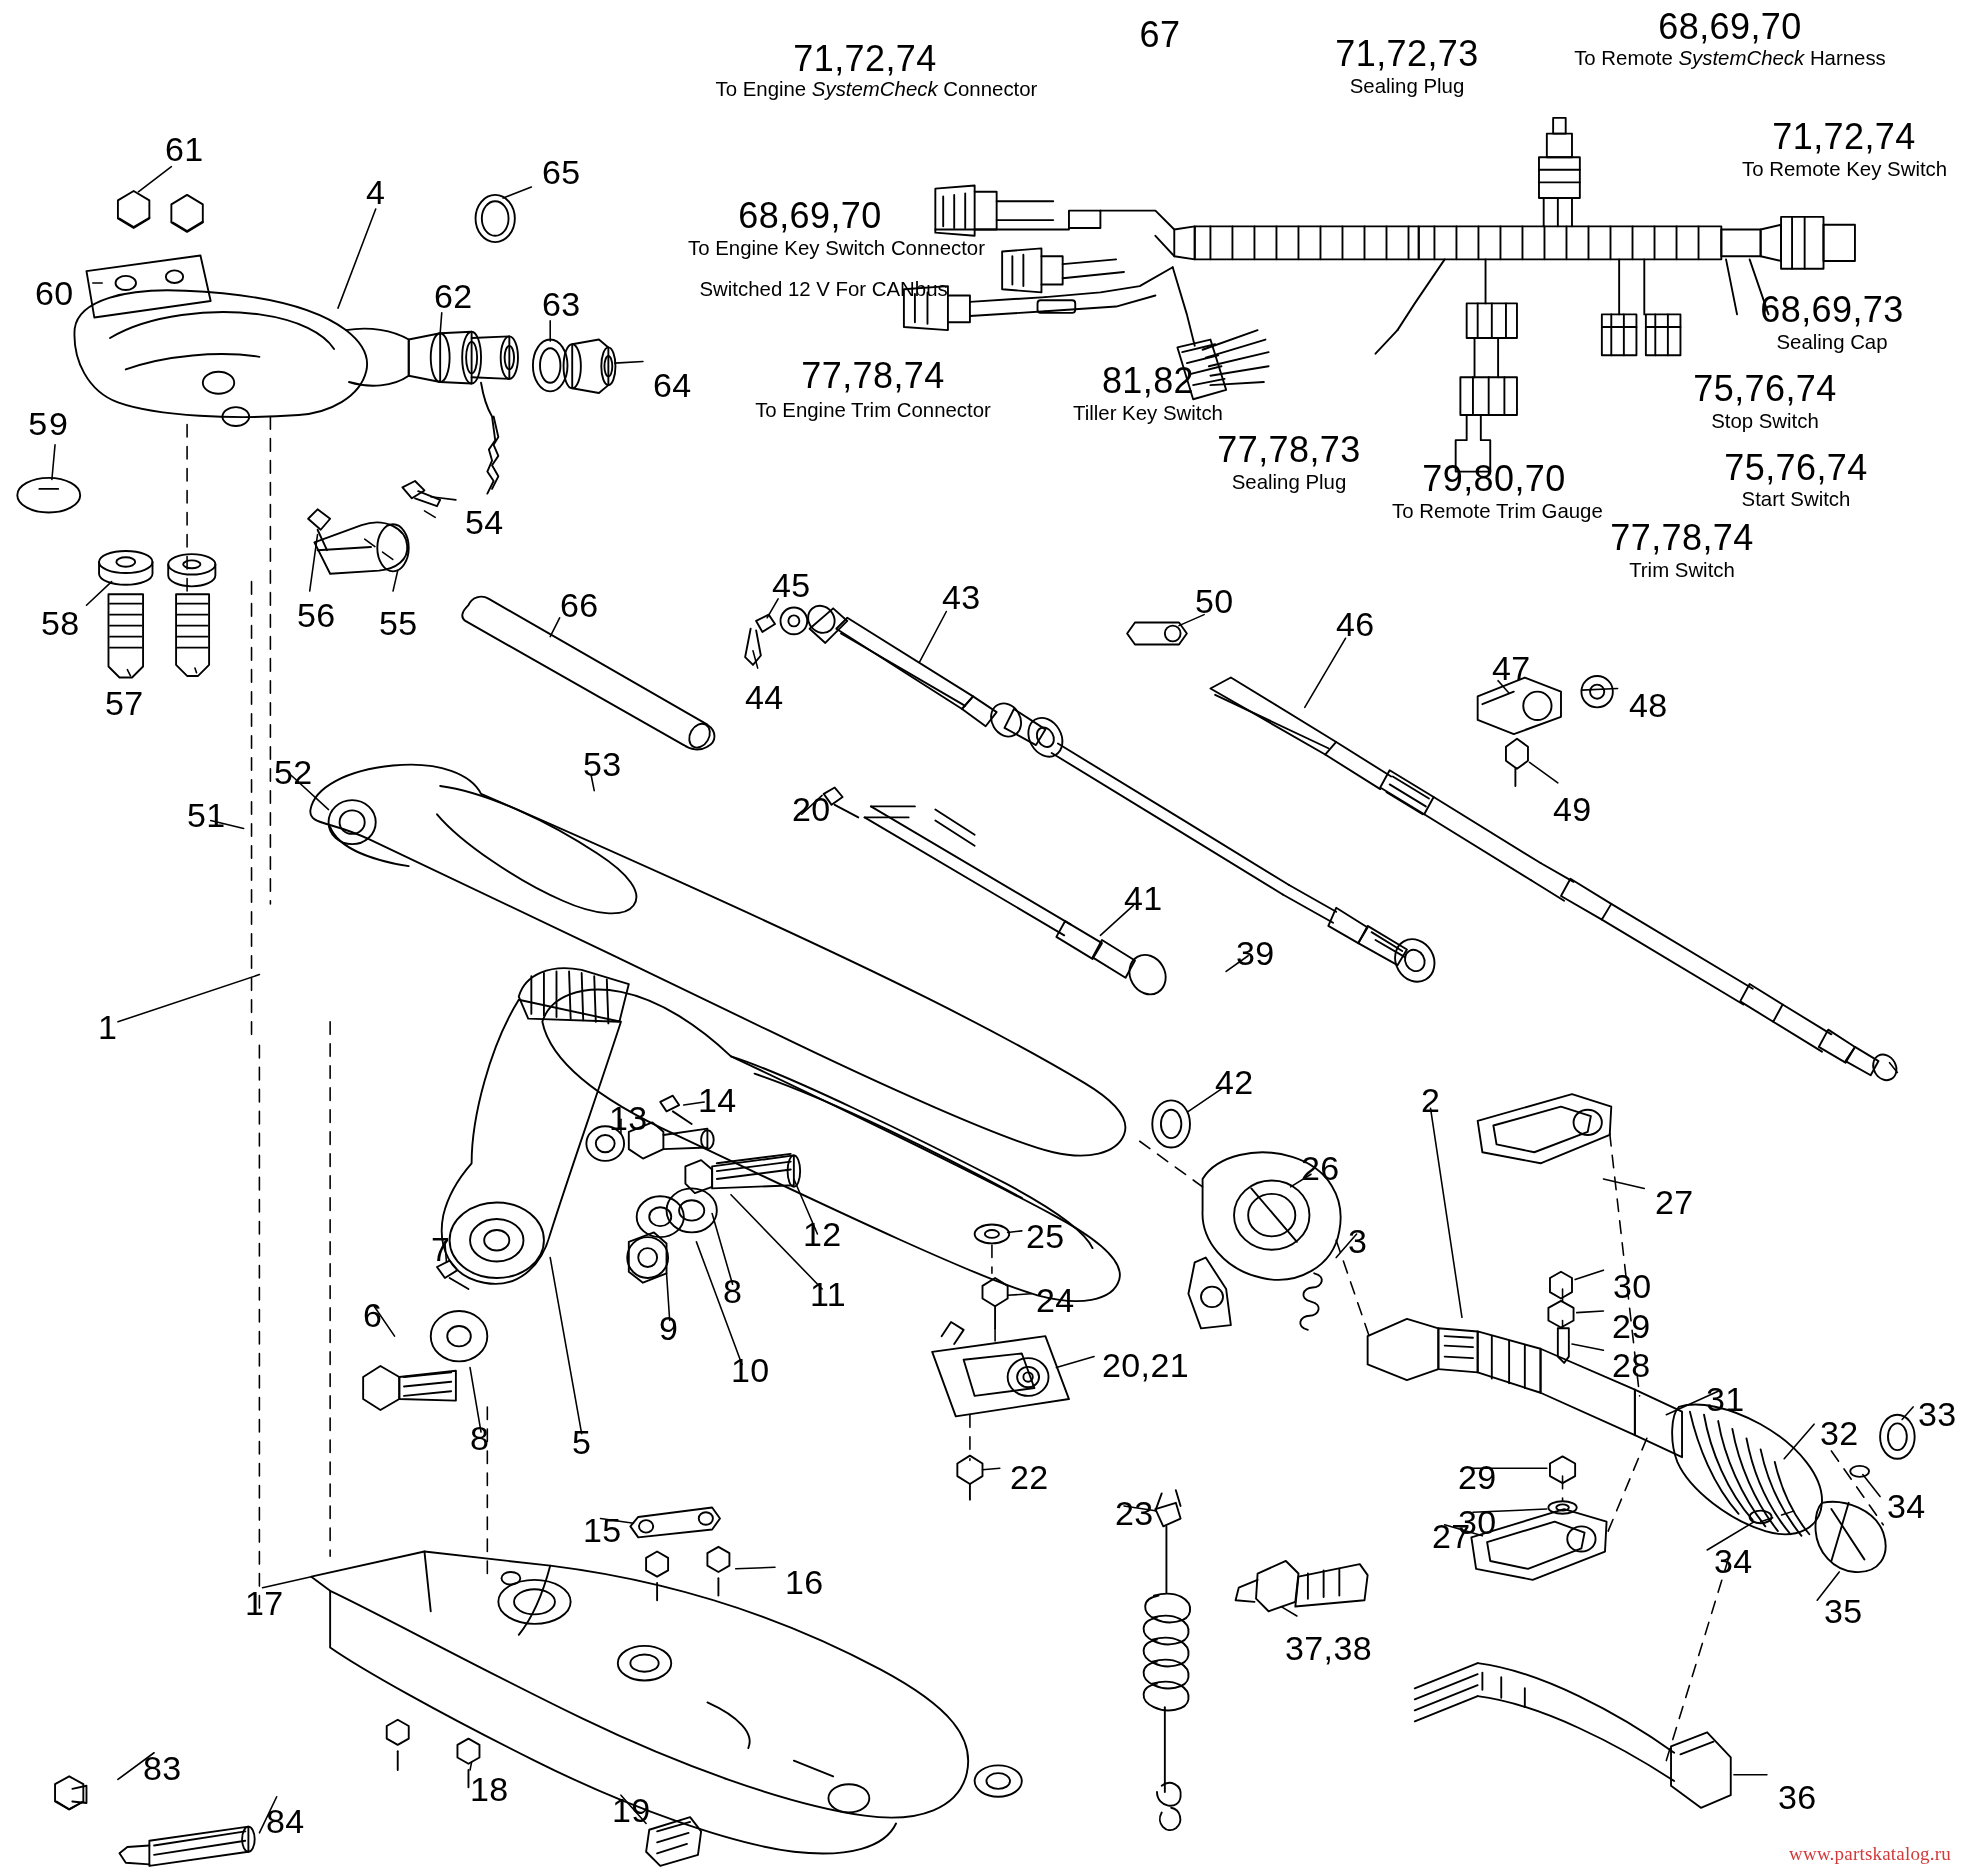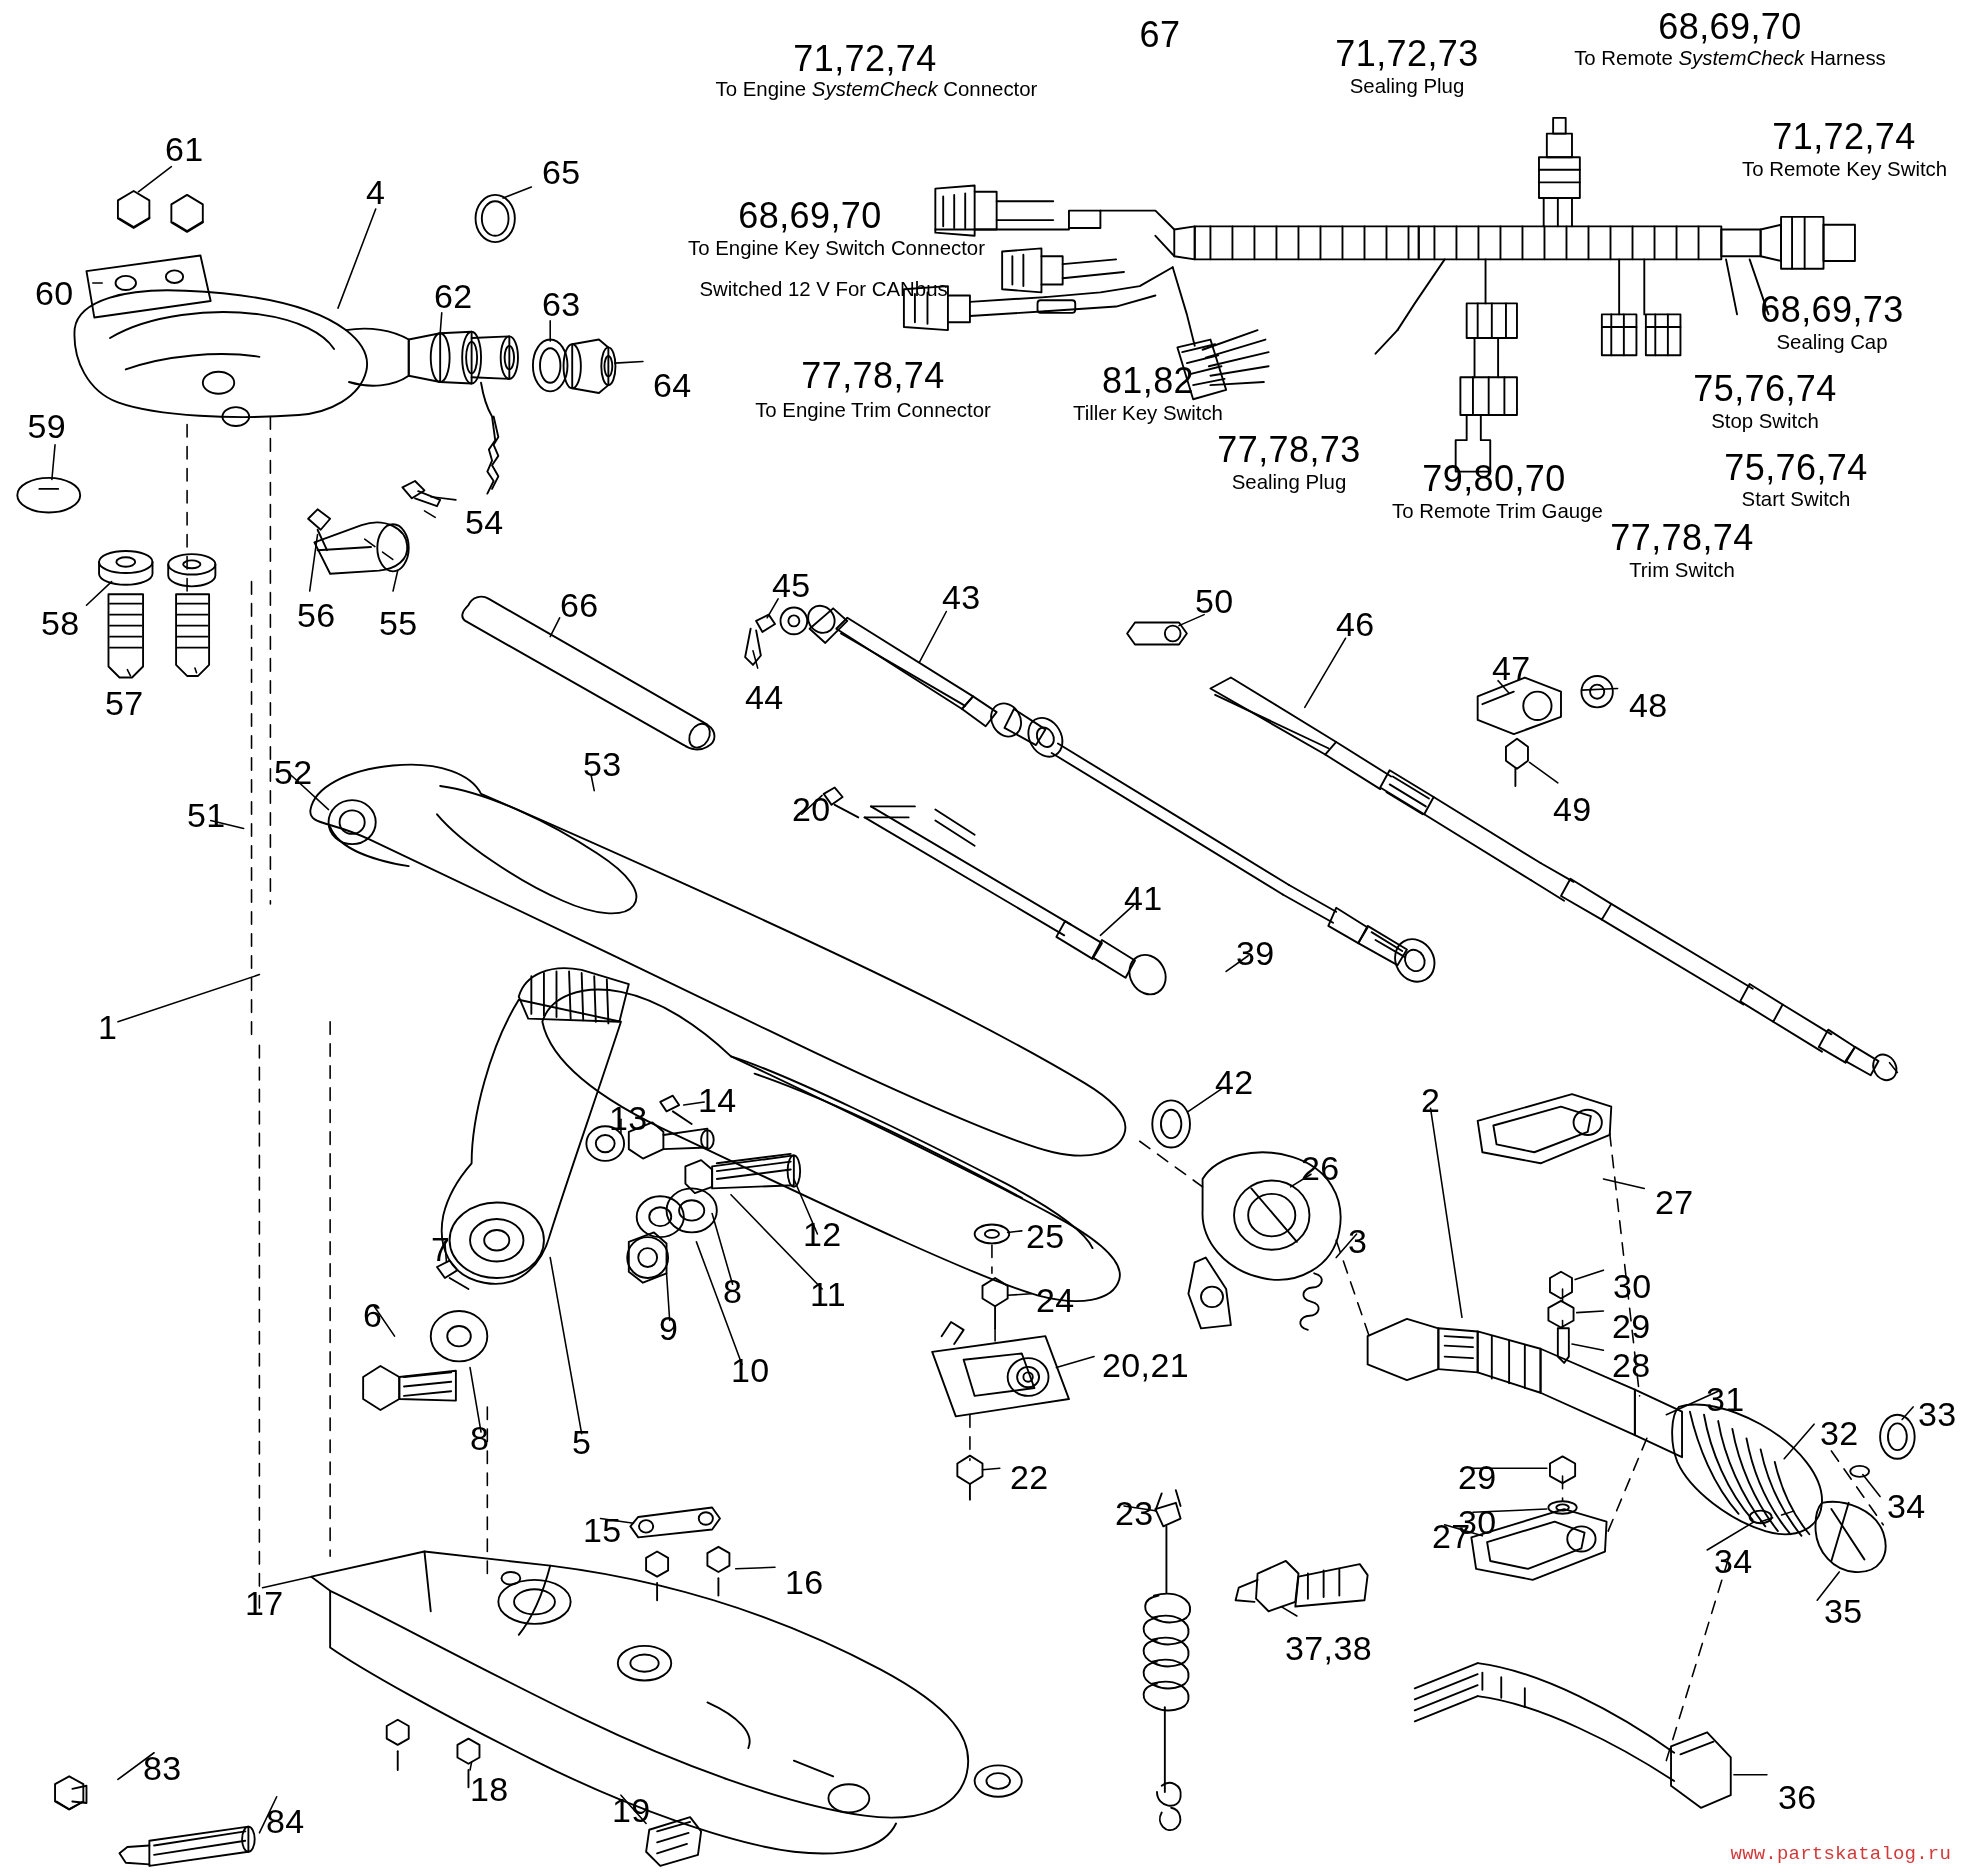--- a/index.html
+++ b/index.html
@@ -53,21 +53,21 @@
   .center {
     transform: translateX(-50%);
     text-align: center;
   }
   .watermark {
     position: absolute;
     right: 14px;
     bottom: 7.9px;
     font-size: 19px;
     color: #d23a3a;
-    font-family: Liberation Mono, monospace;
+    font-family: Liberation Serif, serif;
     letter-spacing: 0.2px;
   }
 </style>
 </head>
 <body>
 
 <div id="diagram-root">
 
   <svg id="art" viewBox="0 0 2500 2383" xmlns="http://www.w3.org/2000/svg">
     <g fill="none" stroke="#000" stroke-width="2.4" stroke-linecap="round" stroke-linejoin="round">
@@ -608,21 +608,21 @@
   <div class="lbl cap center" style="left:1148px; top:401px; width:220px;">Tiller Key Switch</div>
 
   <div id="numbers-layer">
       <div class="lbl num" style="left: 165px; top: 130px;">61</div>
       <div class="lbl num" style="left: 366px; top: 173px;">4</div>
       <div class="lbl num" style="left: 542px; top: 153px;">65</div>
       <div class="lbl num" style="left: 35px; top: 274px;">60</div>
       <div class="lbl num" style="left: 434px; top: 277px;">62</div>
       <div class="lbl num" style="left: 542px; top: 285px;">63</div>
       <div class="lbl num" style="left: 653px; top: 366px;">64</div>
-      <div class="lbl num" style="left: 27.5px; top: 407px;">59</div>
+      <div class="lbl num" style="left: 27.5px; top: 407px; font-family: Liberation Mono, monospace;">59</div>
       <div class="lbl num" style="left: 465px; top: 503px;">54</div>
       <div class="lbl num" style="left: 41px; top: 604px;">58</div>
       <div class="lbl num" style="left: 297px; top: 596px;">56</div>
       <div class="lbl num" style="left: 379px; top: 604px;">55</div>
       <div class="lbl num" style="left: 105px; top: 684px;">57</div>
       <div class="lbl num" style="left: 560px; top: 586px;">66</div>
       <div class="lbl num" style="left: 772px; top: 566px;">45</div>
       <div class="lbl num" style="left: 942px; top: 578px; text-align: center;">43</div>
       <div class="lbl num" style="left: 1195px; top: 582px;">50</div>
       <div class="lbl num" style="left: 1336px; top: 605px;">46</div>

